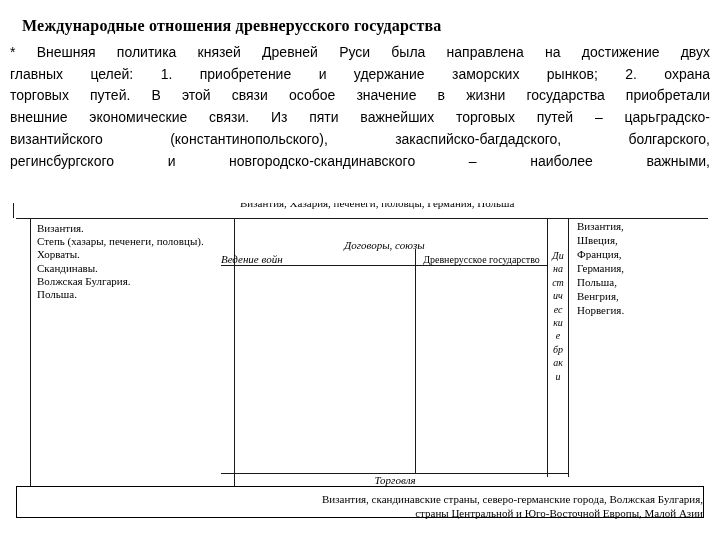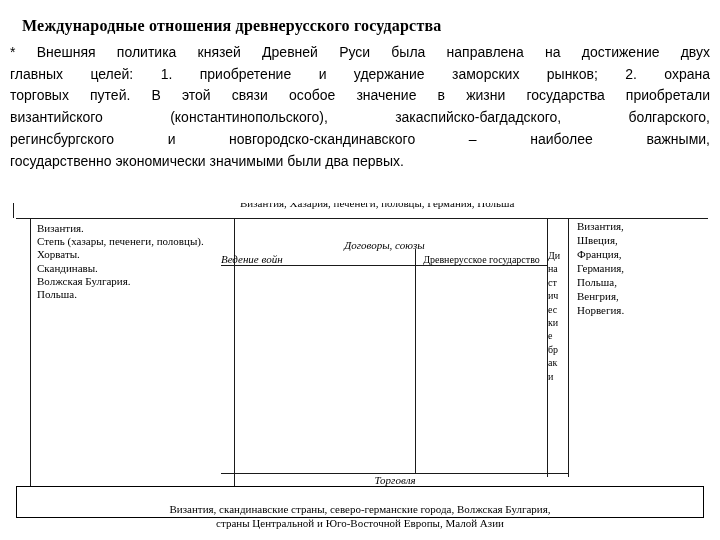--- a/index.html
+++ b/index.html
@@ -98,64 +98,66 @@
     padding: 4px 6px 0 6px;
     line-height: 14px;
   }
   .dyn-col {
     position: absolute;
     left: 547px; top: 218px;
     width: 22px; height: 259px;
     border-left: 1px solid #1a1a1a;
     border-right: 1px solid #1a1a1a;
     padding-top: 31px;
+    font-style: italic;
     font-size: 10px;
     line-height: 13.4px;
+    text-align: center;
   }
   .trade-cell {
     position: absolute;
     left: 221px; top: 473px;
     width: 348px; height: 13px;
     border-top: 1px solid #1a1a1a;
     font-style: italic;
     font-size: 11px;
     line-height: 12px;
     text-align: center;
   }
   .bottom-box {
     position: absolute;
     left: 16px; top: 486px;
     width: 688px; height: 32px;
     border: 1px solid #000;
     font-size: 11px;
     line-height: 13.5px;
-    text-align: center;
-    padding-top: 16px;
+    text-align: right;
+    padding-top: 6px;
   }
   .right-list {
     position: absolute;
     left: 577px; top: 219px;
     font-size: 11px;
     line-height: 14px;
   }
 </style>
 </head>
 <body>
 
 <div id="stage">
 
   <div class="title">Международные отношения древнерусского государства</div>
 
   <div class="paragraph">
     <div class="para-line">* Внешняя политика князей Древней Руси была направлена на достижение двух</div>
     <div class="para-line">главных целей: 1. приобретение и удержание заморских рынков; 2. охрана</div>
     <div class="para-line">торговых путей. В этой связи особое значение в жизни государства приобретали</div>
+    <div class="para-line">внешние экономические связи. Из пяти важнейших торговых путей – царьградско-</div>
     <div class="para-line">византийского (константинопольского), закаспийско-багдадского, болгарского,</div>
     <div class="para-line">регинсбургского и новгородско-скандинавского – наиболее важными,</div>
-    <div class="para-line last">государственно экономически значимыми были два первых.</div>
   </div>
 
   <div>
 
     <div class="clip-line">
       <div>Византия, Хазария, печенеги, половцы, Германия, Польша</div>
     </div>
 
     <div class="stub-line"></div>
     <div class="top-border"></div>

